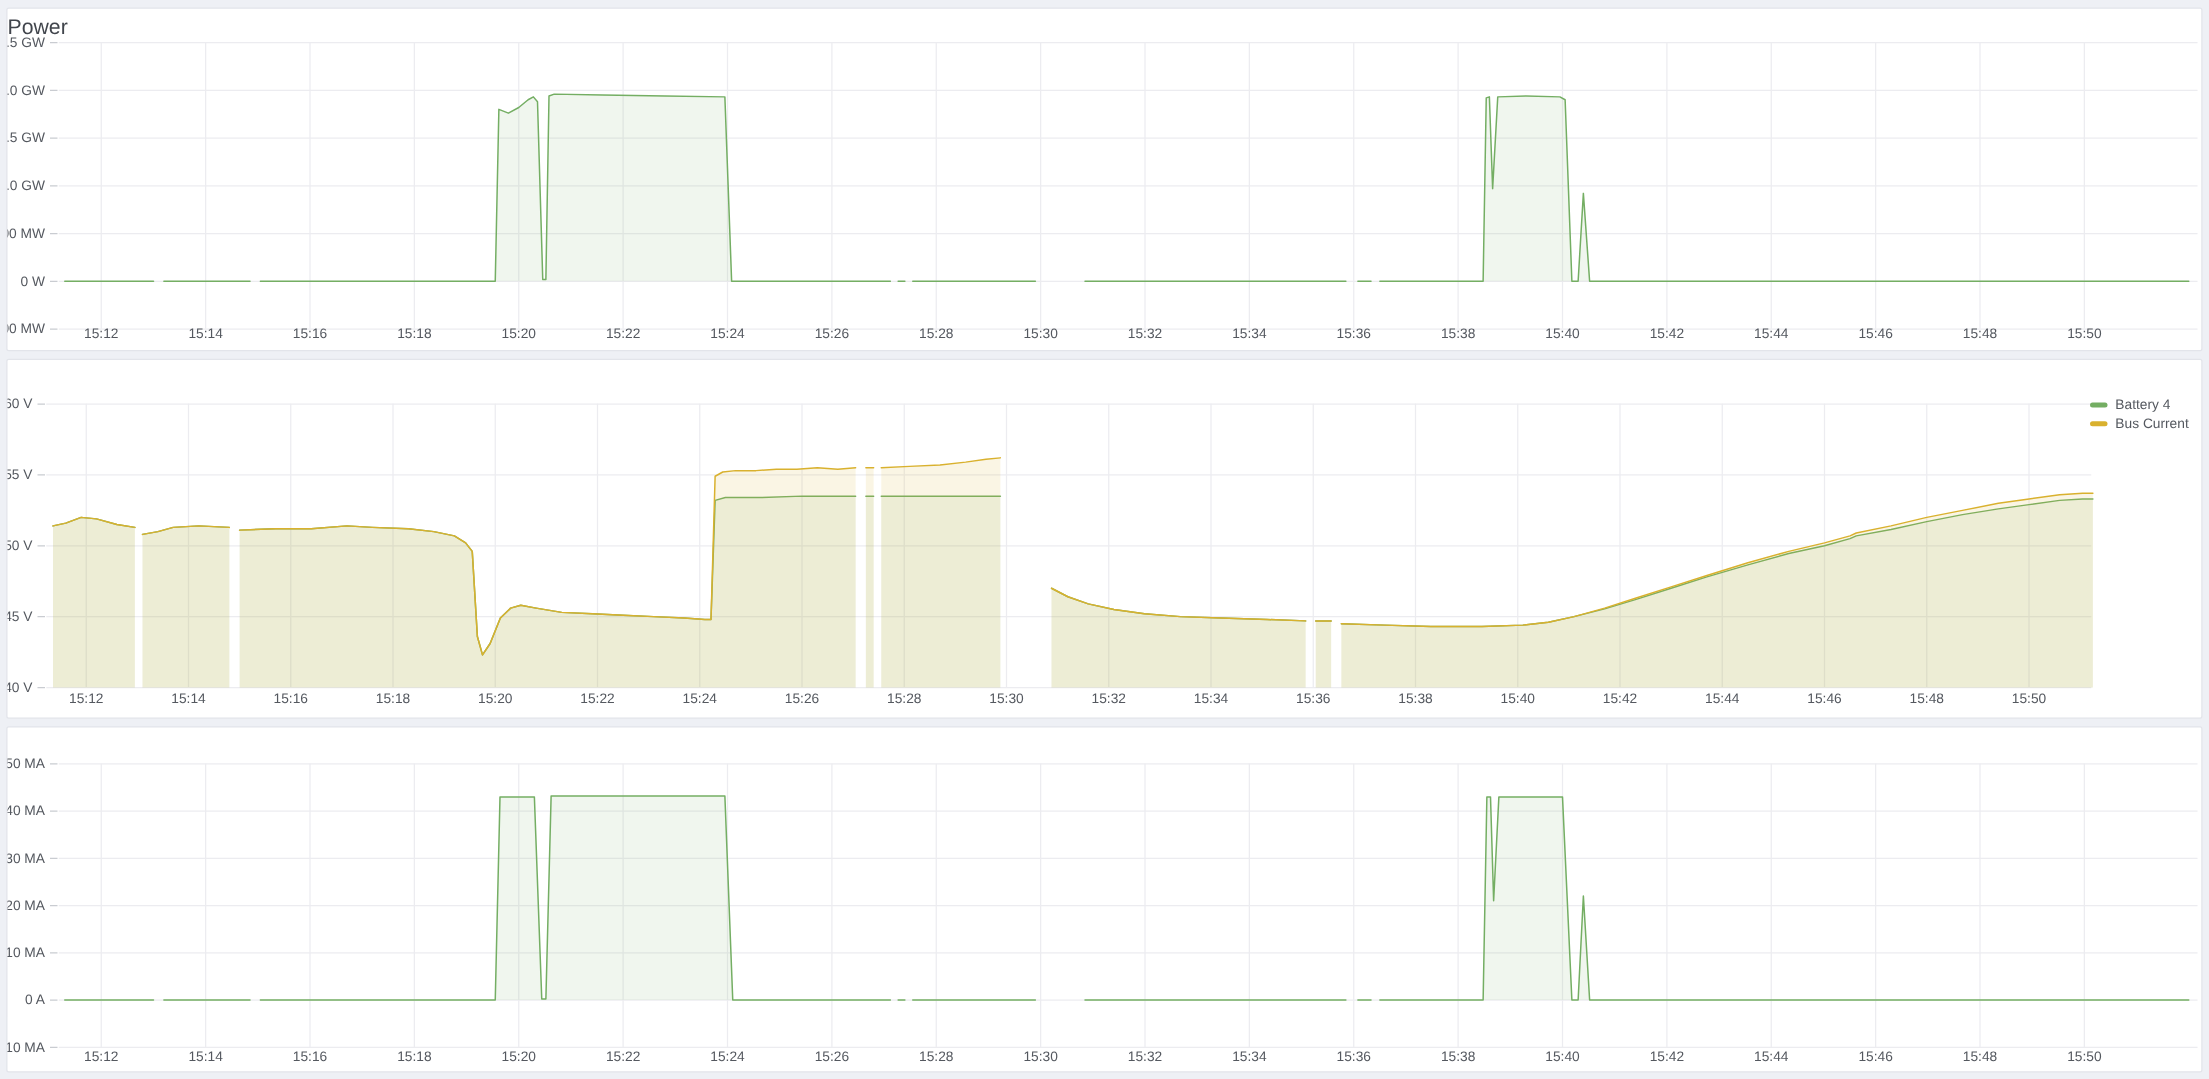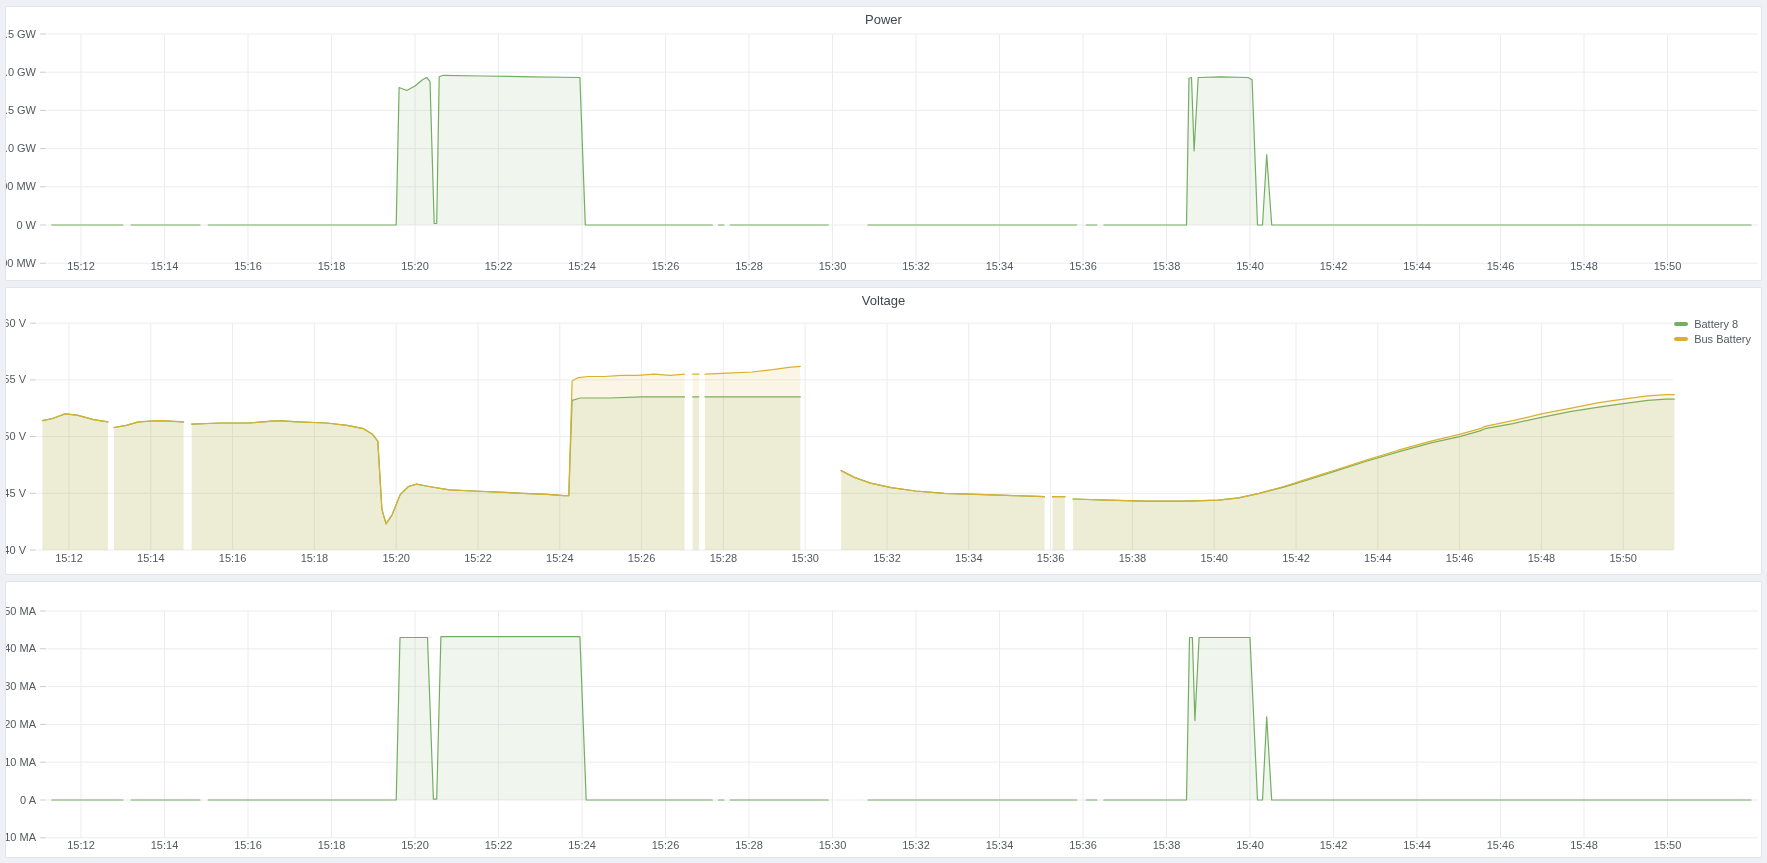--- a/index.html
+++ b/index.html
@@ -1,21 +1,21 @@
 <!DOCTYPE html>
 <html><head>
 <meta charset="utf-8">
 <style>
   html,body{margin:0;padding:0;background:#eef0f5;font-family:"Liberation Sans",sans-serif;}
   #dashboard{position:relative;width:1767px;height:863px;background:#eef0f5;overflow:hidden;}
   .panel{position:absolute;left:5px;width:1757px;background:#ffffff;border:1px solid #e2e4ea;border-radius:2px;box-sizing:border-box;}
   #panel-power{top:6px;height:275px;}
   #panel-voltage{top:287px;height:288px;}
   #panel-current{top:581px;height:277px;}
-  .panel-title{position:absolute;top:5px;left:0;width:100%;text-align:center;font-size:13px;font-weight:500;color:#41454c;cursor:pointer;user-select:none;}
+  .panel-title{position:absolute;top:5px;left:0;width:100%;font-size:17px;font-weight:500;color:#41454c;cursor:pointer;user-select:none;}
   .chart-svg{position:absolute;top:0;left:0;}
   .legend{position:absolute;top:30px;right:10px;display:flex;flex-direction:column;gap:3px;z-index:2;}
   .legend-item{display:flex;align-items:center;gap:6px;font-size:11px;color:#54585f;cursor:pointer;white-space:nowrap;}
   .swatch{display:inline-block;width:14px;height:4px;border-radius:2px;}
 </style>
 </head>
 <body>
 
 <div id="dashboard">
 
@@ -102,21 +102,20 @@
           <text x="1327.5" y="263" text-anchor="middle" font-size="11" fill="#54585f">15:42</text>
           <text x="1411" y="263" text-anchor="middle" font-size="11" fill="#54585f">15:44</text>
           <text x="1494.5" y="263" text-anchor="middle" font-size="11" fill="#54585f">15:46</text>
           <text x="1578" y="263" text-anchor="middle" font-size="11" fill="#54585f">15:48</text>
           <text x="1661.5" y="263" text-anchor="middle" font-size="11" fill="#54585f">15:50</text>
         </g>
       </svg>
   </div>
 
   <div class="panel" id="panel-voltage">
-    <div class="panel-title">Voltage</div>
     <svg class="chart-svg" id="svg-voltage" width="1755" height="286">
         <g>
           <line x1="31" y1="35.19999999999999" x2="1667" y2="35.19999999999999" stroke="#ececf0" stroke-width="1"></line>
           <line x1="24" y1="35.19999999999999" x2="30" y2="35.19999999999999" stroke="#c9ccd1" stroke-width="1"></line>
           <line x1="31" y1="91.9" x2="1667" y2="91.9" stroke="#ececf0" stroke-width="1"></line>
           <line x1="24" y1="91.9" x2="30" y2="91.9" stroke="#c9ccd1" stroke-width="1"></line>
           <line x1="31" y1="148.6" x2="1667" y2="148.6" stroke="#ececf0" stroke-width="1"></line>
           <line x1="24" y1="148.6" x2="30" y2="148.6" stroke="#c9ccd1" stroke-width="1"></line>
           <line x1="31" y1="205.3" x2="1667" y2="205.3" stroke="#ececf0" stroke-width="1"></line>
           <line x1="24" y1="205.3" x2="30" y2="205.3" stroke="#c9ccd1" stroke-width="1"></line>
@@ -201,25 +200,25 @@
           <text x="1290" y="274" text-anchor="middle" font-size="11" fill="#54585f">15:42</text>
           <text x="1371.8" y="274" text-anchor="middle" font-size="11" fill="#54585f">15:44</text>
           <text x="1453.6" y="274" text-anchor="middle" font-size="11" fill="#54585f">15:46</text>
           <text x="1535.3999999999999" y="274" text-anchor="middle" font-size="11" fill="#54585f">15:48</text>
           <text x="1617.2" y="274" text-anchor="middle" font-size="11" fill="#54585f">15:50</text>
         </g>
       </svg>
     <div class="legend">
       <div class="legend-item">
         <span class="swatch" style="background: rgb(116, 174, 99);"></span>
-        <span>Battery 8</span>
+        <span>Battery 4</span>
       </div>
       <div class="legend-item">
         <span class="swatch" style="background: rgb(217, 177, 46);"></span>
-        <span>Bus Battery</span>
+        <span>Bus Current</span>
       </div>
     </div>
   </div>
 
   <div class="panel" id="panel-current">
     <svg class="chart-svg" id="svg-current" width="1755" height="275">
         <g>
           <line x1="41" y1="29" x2="1752" y2="29" stroke="#ececf0" stroke-width="1"></line>
           <line x1="34" y1="29" x2="40" y2="29" stroke="#c9ccd1" stroke-width="1"></line>
           <line x1="41" y1="66.80000000000001" x2="1752" y2="66.80000000000001" stroke="#ececf0" stroke-width="1"></line>

